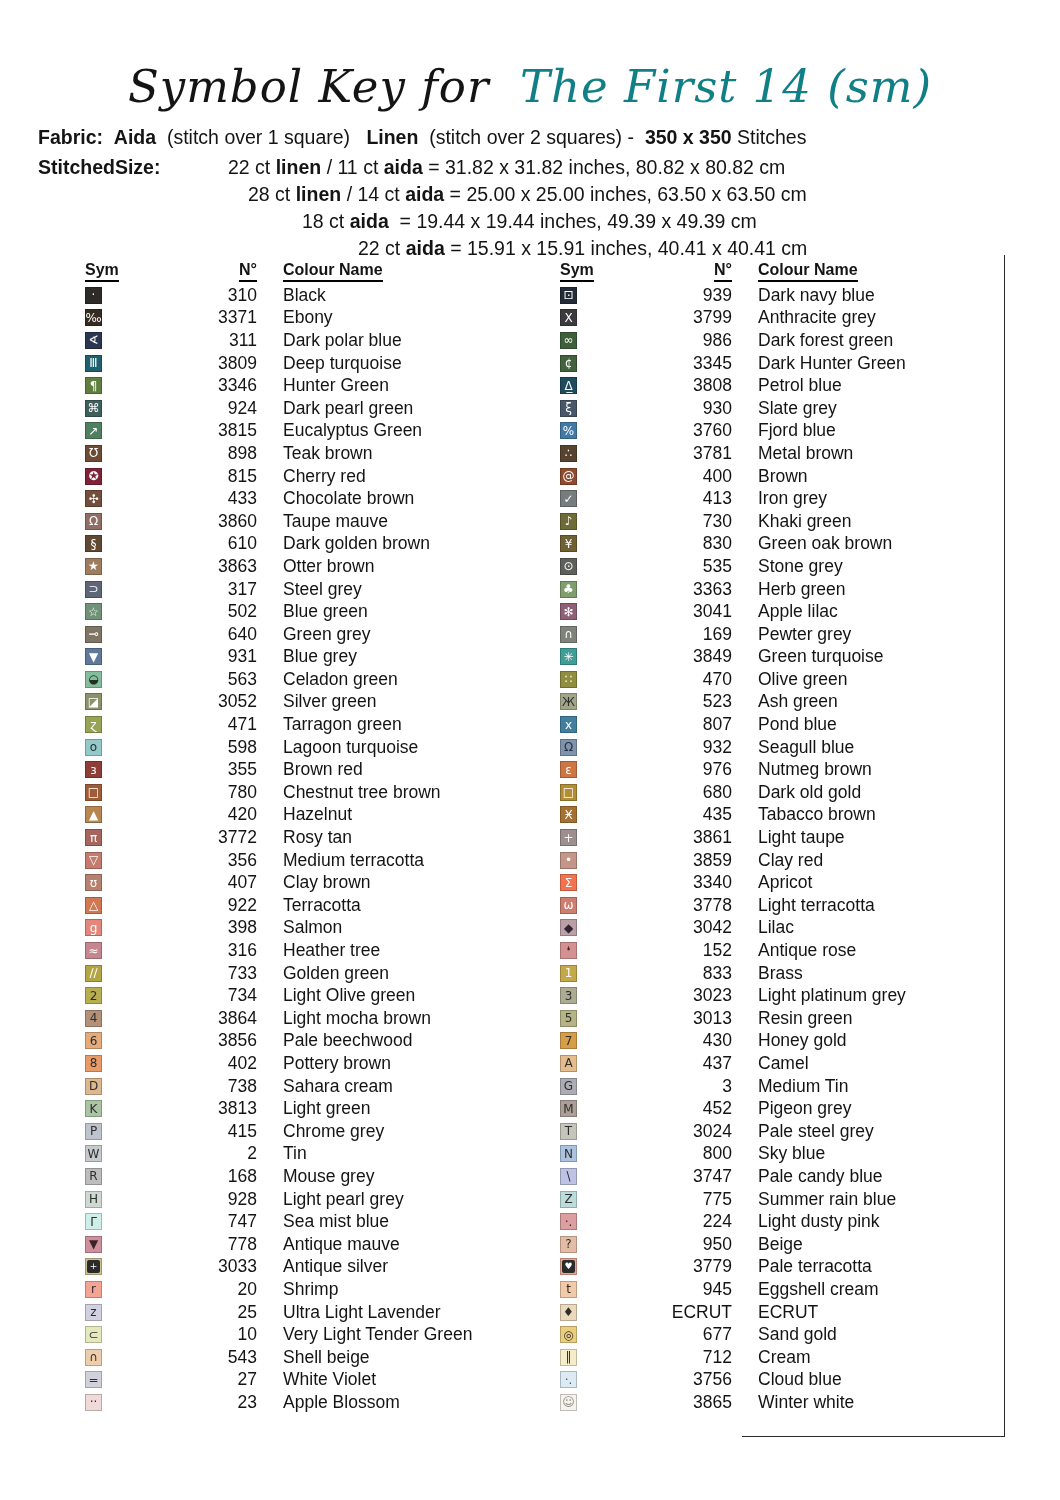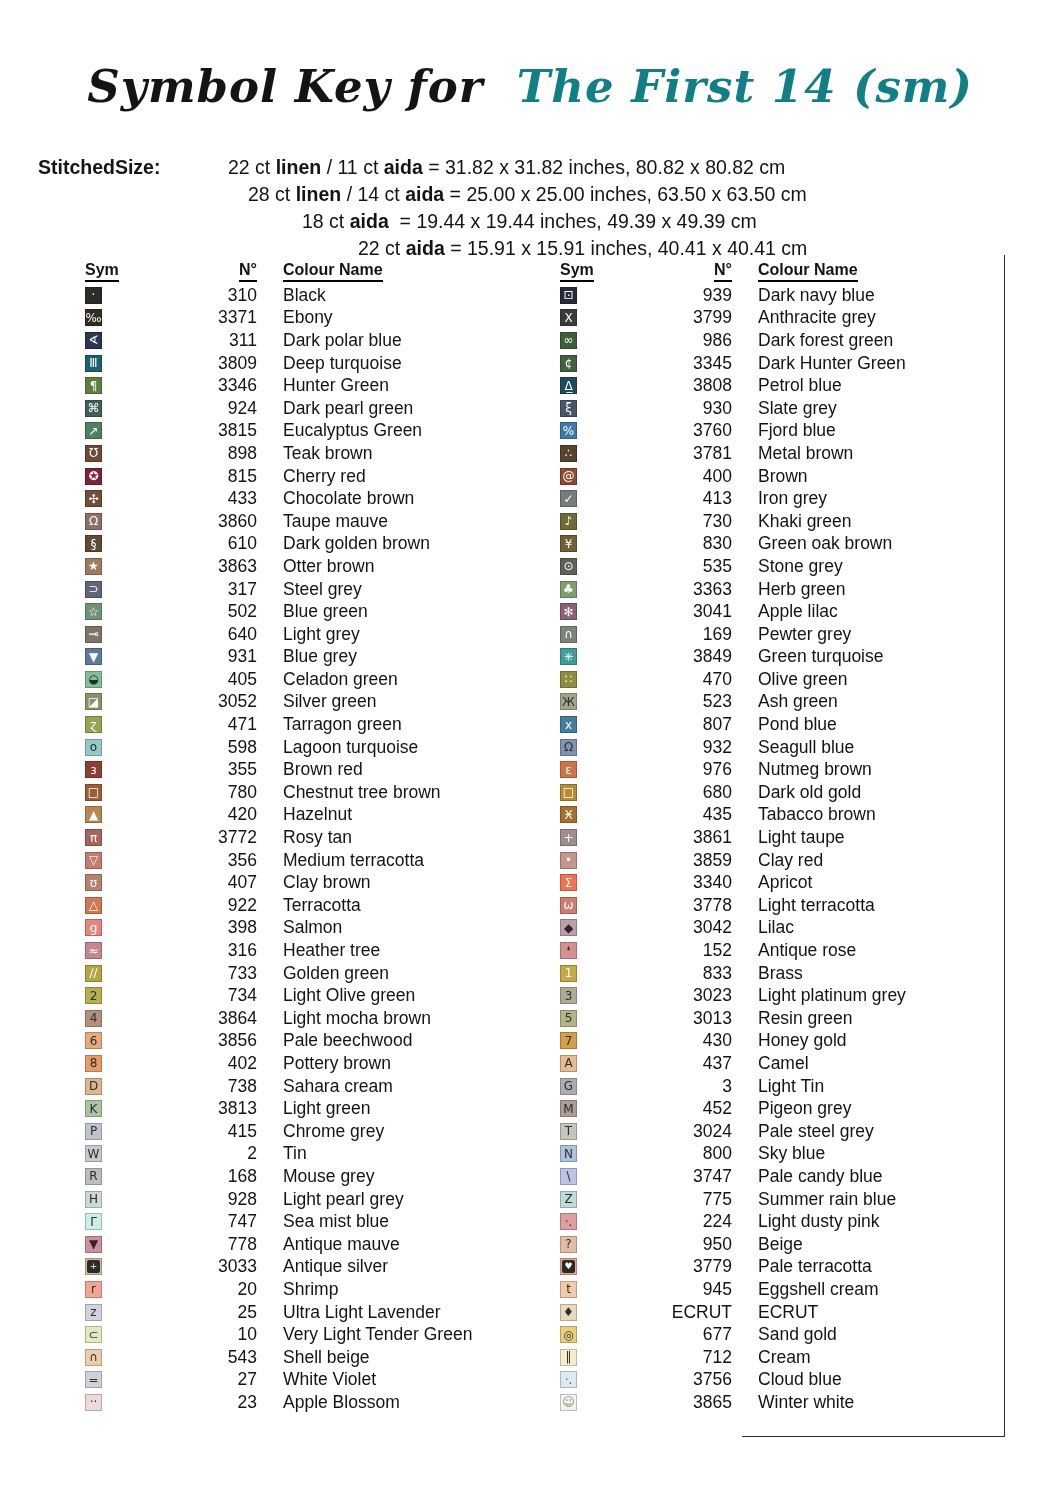--- a/index.html
+++ b/index.html
@@ -1,19 +1,19 @@
 <!DOCTYPE html>
 <html><head>
 <meta charset="utf-8">
 <style>
   html,body{margin:0;padding:0;background:#ffffff;}
   .page{position:relative;width:1060px;height:1500px;background:#ffffff;overflow:hidden;
         font-family:"Liberation Sans",sans-serif;color:#141414;}
   .title{position:absolute;top:60px;left:0;width:100%;text-align:center;
-         font-family:"DejaVu Serif",serif;font-style:italic;font-weight:bold;
+         font-family:"DejaVu Serif",serif;font-style:italic;font-weight:normal;
          font-size:45px;letter-spacing:1px;white-space:pre;}
   .fabric{position:absolute;left:38px;top:126px;font-size:19.5px;white-space:pre-wrap;}
   .sizes-label{position:absolute;left:38px;top:156px;font-size:19.5px;font-weight:bold;}
   .size-line{position:absolute;font-size:19.5px;white-space:pre-wrap;}
   .sym-table{position:absolute;top:256px;width:470px;}
   .thead{position:relative;height:26px;font-weight:bold;font-size:16px;}
   .thead .th-sym{position:absolute;left:0;bottom:0;border-bottom:2px solid #000;padding-bottom:1px;}
   .thead .th-num{position:absolute;left:0;bottom:0;width:172px;text-align:right;}
   .thead .th-num > span{border-bottom:2px solid #000;padding-bottom:1px;display:inline-block;}
   .thead .th-name{position:absolute;left:198px;bottom:0;border-bottom:2px solid #000;padding-bottom:1px;}
@@ -31,20 +31,21 @@
   .hline{position:absolute;left:742px;top:1436px;width:263px;height:0;border-top:1.5px solid #2a2a2a;}
   b{font-weight:bold;}
 </style>
 </head>
 <body>
 
 <div class="page">
 
   <div class="title"><span>Symbol Key for </span><span id="title-teal" style="color: rgb(17, 127, 134);"> The First 14 (sm)</span></div>
 
+  <div class="fabric" id="fabric-line"><b>Fabric:</b><span>  </span><b>Aida</b><span>  (stitch over 1 square)   </span><b>Linen</b><span>  (stitch over 2 squares) -  </span><b>350 x 350</b><span> Stitches</span></div>
 
   <div class="sizes-label">StitchedSize:</div>
   <div id="size-lines">
       <div class="size-line" style="left: 228px; top: 156px;"><span>22 ct </span><b>linen</b><span> / 11 ct </span><b>aida</b><span> = 31.82 x 31.82 inches, 80.82 x 80.82 cm</span></div>
       <div class="size-line" style="left: 248px; top: 183px;"><span>28 ct </span><b>linen</b><span> / 14 ct </span><b>aida</b><span> = 25.00 x 25.00 inches, 63.50 x 63.50 cm</span></div>
       <div class="size-line" style="left: 302px; top: 210px;"><span>18 ct </span><b>aida</b><span>  = 19.44 x 19.44 inches, 49.39 x 49.39 cm</span></div>
       <div class="size-line" style="left: 358px; top: 237px;"><span>22 ct </span><b>aida</b><span> = 15.91 x 15.91 inches, 40.41 x 40.41 cm</span></div>
     </div>
 
   <div class="sym-table" id="table-left" style="left:85px">
@@ -157,34 +158,34 @@
             <span class="glyph" style="color: rgb(255, 255, 255);">☆</span>
           </span>
     <span class="num">502</span>
     <span class="name">Blue green</span>
   </div>
         <div class="row">
     <span class="swatch" style="background: rgb(126, 117, 100);">
             <span class="glyph" style="color: rgb(255, 255, 255);">⊸</span>
           </span>
     <span class="num">640</span>
-    <span class="name">Light grey</span>
+    <span class="name">Green grey</span>
   </div>
         <div class="row">
     <span class="swatch" style="background: rgb(96, 121, 154);">
             <span class="glyph" style="color: rgb(255, 255, 255);">▼</span>
           </span>
     <span class="num">931</span>
     <span class="name">Blue grey</span>
   </div>
         <div class="row">
     <span class="swatch" style="background: rgb(132, 189, 156);">
             <span class="glyph" style="color: rgb(34, 48, 40);">◒</span>
           </span>
-    <span class="num">405</span>
+    <span class="num">563</span>
     <span class="name">Celadon green</span>
   </div>
         <div class="row">
     <span class="swatch" style="background: rgb(139, 146, 108);">
             <span class="glyph" style="color: rgb(255, 255, 255);">◪</span>
           </span>
     <span class="num">3052</span>
     <span class="name">Silver green</span>
   </div>
         <div class="row">
@@ -657,21 +658,21 @@
             <span class="glyph" style="color: rgb(46, 46, 46);">A</span>
           </span>
     <span class="num">437</span>
     <span class="name">Camel</span>
   </div>
         <div class="row">
     <span class="swatch" style="background: rgb(172, 172, 180);">
             <span class="glyph" style="color: rgb(46, 46, 46);">G</span>
           </span>
     <span class="num">3</span>
-    <span class="name">Light Tin</span>
+    <span class="name">Medium Tin</span>
   </div>
         <div class="row">
     <span class="swatch" style="background: rgb(172, 158, 151);">
             <span class="glyph" style="color: rgb(46, 46, 46);">M</span>
           </span>
     <span class="num">452</span>
     <span class="name">Pigeon grey</span>
   </div>
         <div class="row">
     <span class="swatch" style="background: rgb(197, 197, 188);">

